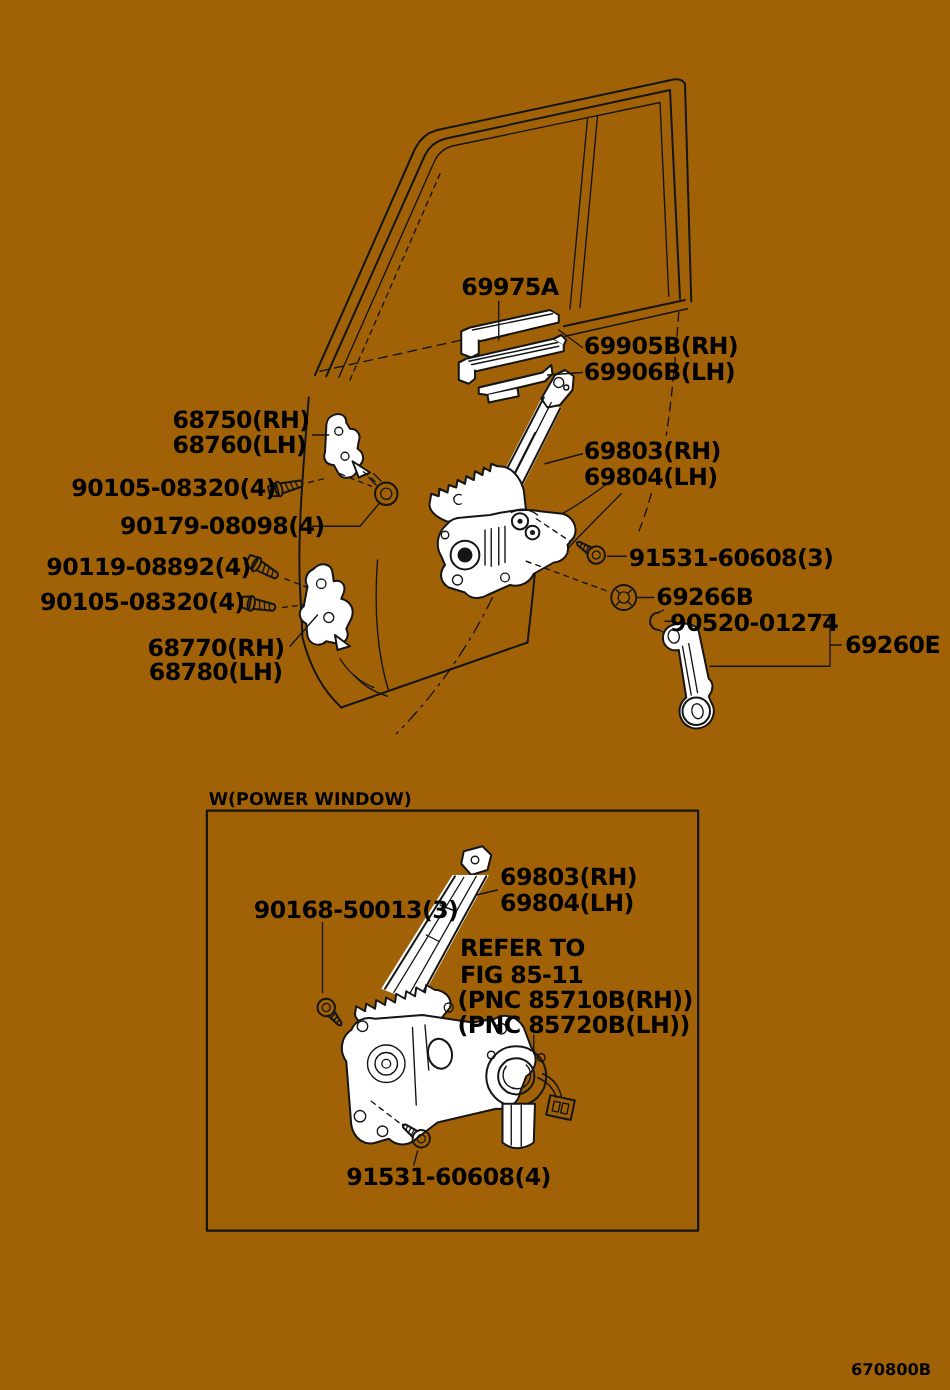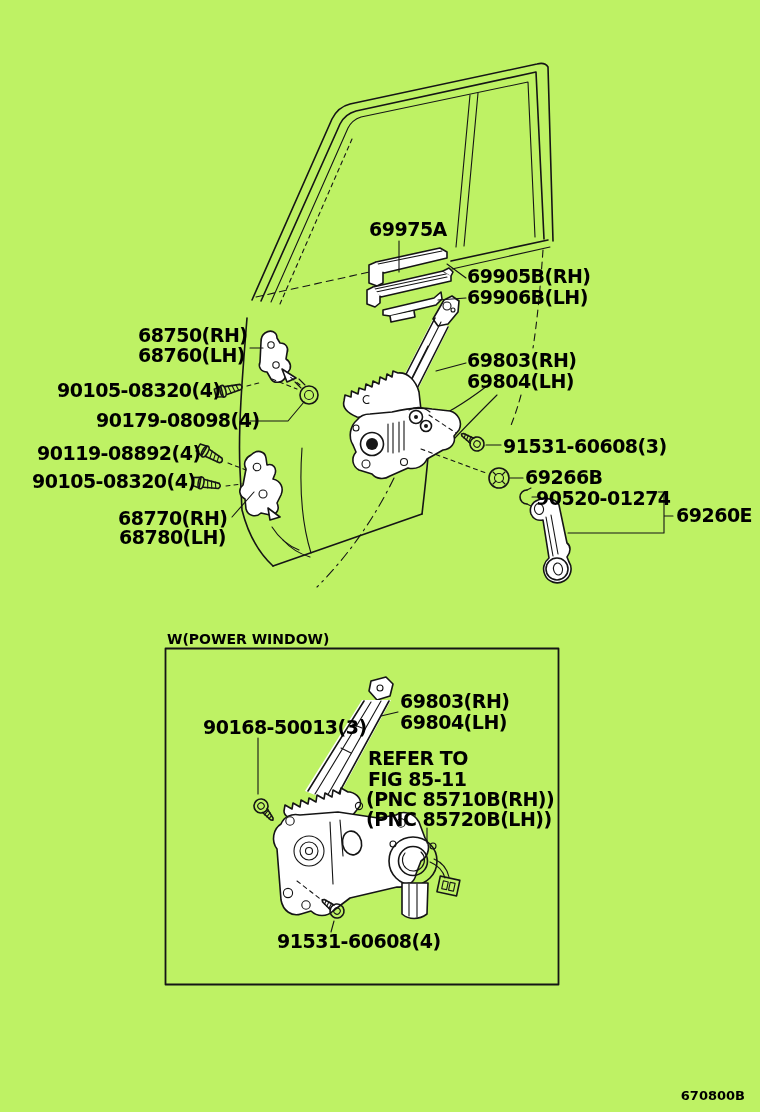--- a/index.html
+++ b/index.html
@@ -1,16 +1,16 @@
 <!DOCTYPE html>
 <html><head>
 <meta charset="utf-8">
 <style>
   html,body { margin:0; padding:0; background:#ffffff; }
-  .page { position:relative; width:760px; height:1112px; background:#bef264; overflow:hidden; }
+  .page { position:relative; width:760px; height:1112px; background:#a16207; overflow:hidden; }
   svg { display:block; }
   .ln   { fill:none; stroke:#151515; stroke-width:1.6; stroke-linecap:round; stroke-linejoin:round; }
   .thin { stroke-width:1.1; }
   .wf   { fill:#ffffff; stroke:#151515; stroke-width:1.6; stroke-linejoin:round; }
   .wfn  { fill:#ffffff; stroke:none; }
   .dk   { fill:#151515; stroke:none; }
   .dash  { stroke-dasharray:7 5; }
   .dash2 { stroke-dasharray:4 4; }
   .dashdot { stroke-dasharray:10 5 2 5; }
   .lbl  { font-family:"DejaVu Sans","Liberation Sans",sans-serif; font-weight:bold; font-size:19px;

